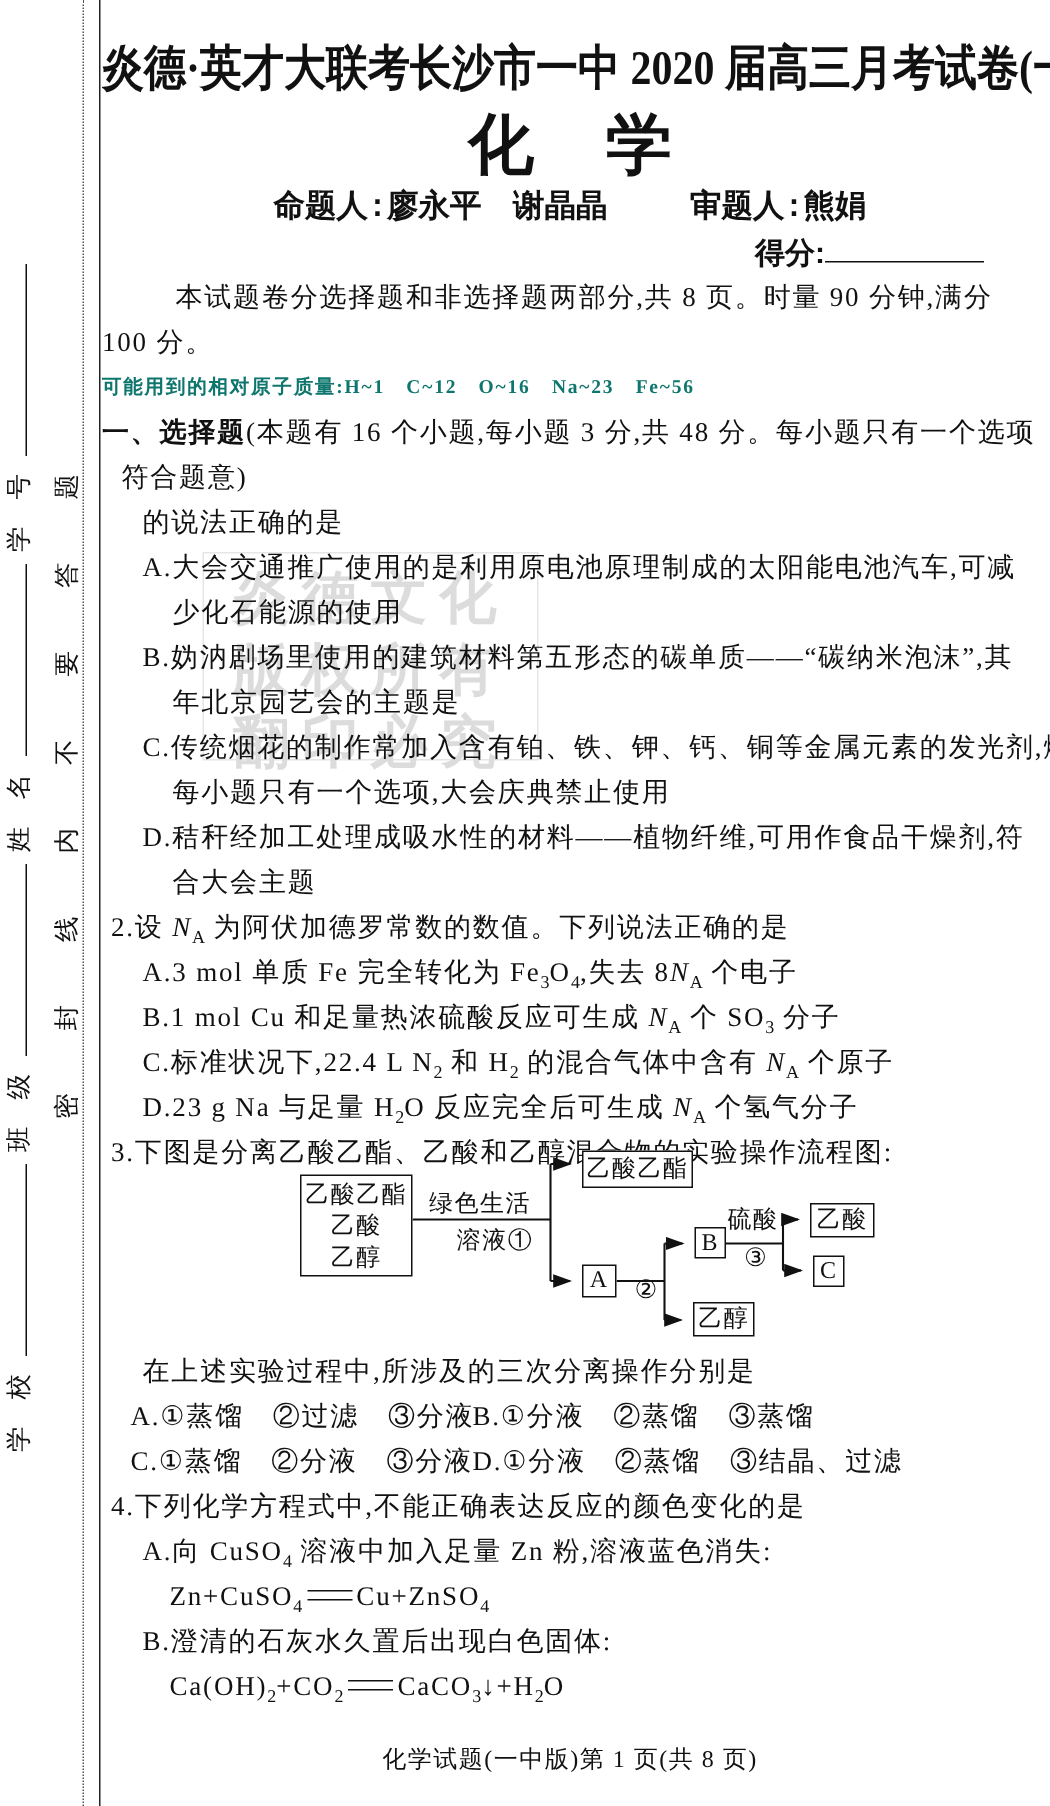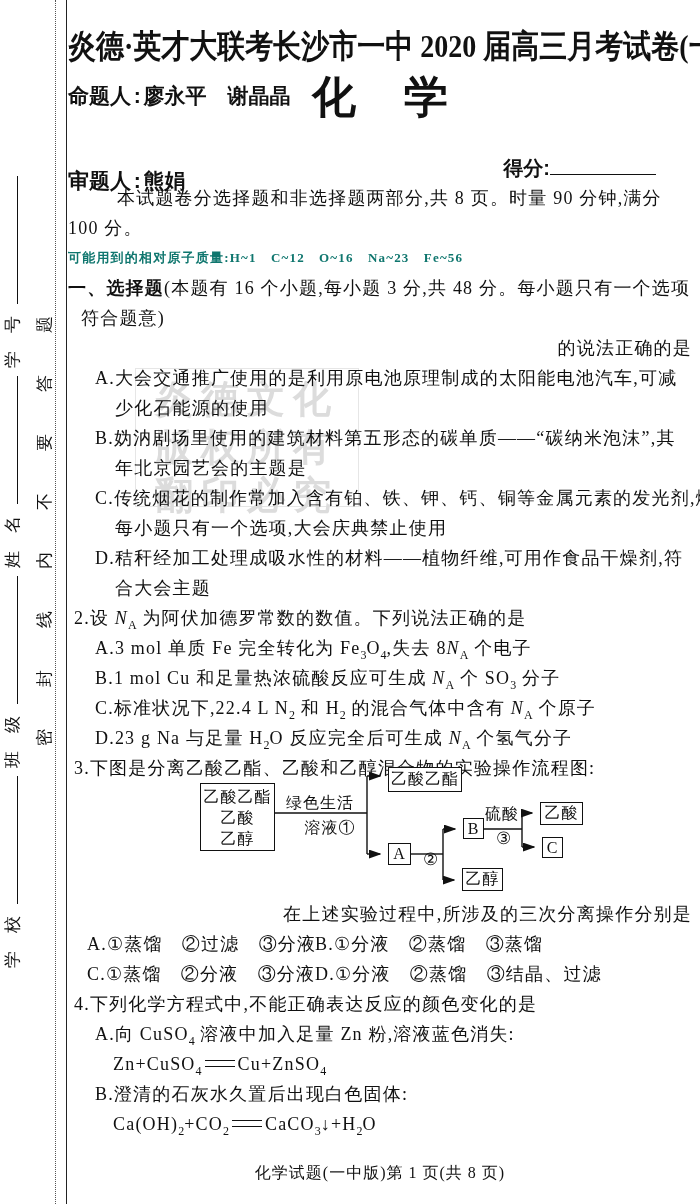--- a/index.html
+++ b/index.html
@@ -24,37 +24,37 @@
   .wm-line{font-size:38px;line-height:48px;color:#dcdcdc;font-weight:bold;letter-spacing:8px;
       font-family:"Liberation Sans",sans-serif;}
 
   
   .content{position:absolute;left:68px;top:0;width:624px;z-index:2;}
   .title1{margin-top:24px;height:46px;line-height:46px;text-align:center;font-size:28px;font-weight:bold;
       transform:scaleY(1.15);letter-spacing:0px;white-space:nowrap;}
   .subject{margin-top:3px;height:48px;line-height:48px;text-align:center;font-size:44px;font-weight:bold;
       font-family:"Liberation Sans",sans-serif;letter-spacing:48px;padding-left:48px;}
   .authors{margin-top:4px;height:30px;line-height:30px;display:flex;justify-content:center;gap:55px;
-      font-size:21px;font-weight:bold;font-family:Liberation Mono, monospace;flex-direction:column;}
+      font-size:21px;font-weight:bold;font-family:Liberation Mono, monospace;}
   .score-row{height:26px;line-height:26px;text-align:right;padding-right:36px;font-size:20px;
       font-weight:bold;font-family:"Liberation Sans",sans-serif;}
   .score-blank{display:inline-block;width:106px;height:19px;border-bottom:1.6px solid #111;}
 
   
   #lines-a{margin-top:2px;}
   .ln{position:relative;line-height:30px;height:30px;font-size:18px;letter-spacing:1.2px;
       white-space:nowrap;z-index:2;}
   .ln b{font-family:"Liberation Sans",sans-serif;font-weight:bold;}
   .ln sub{font-size:12px;letter-spacing:0;}
   .ln i{font-style:italic;}
   .pfirst{padding-left:49px;}
   .kai{font-size:13px;color:#0f766e;font-weight:bold;}
   .wrap0{padding-left:13px;}
   .q{padding-left:6px;}
-  .qw{padding-left:15px;text-align:right;}
+  .qw{padding-left:27px;}
   .opt{padding-left:27px;}
   .optw{padding-left:47px;}
   .eq{padding-left:45px;}
   .optrow{display:flex;margin-left:19px;}
   .optrow .col1{width:228px;display:inline-block;}
   .gap-top{margin-top:6px;}
   .dl{display:inline-block;width:30px;height:5px;border-top:1.6px solid #111;border-bottom:1.6px solid #111;
       margin:0 3px;vertical-align:3px;}
 
   

